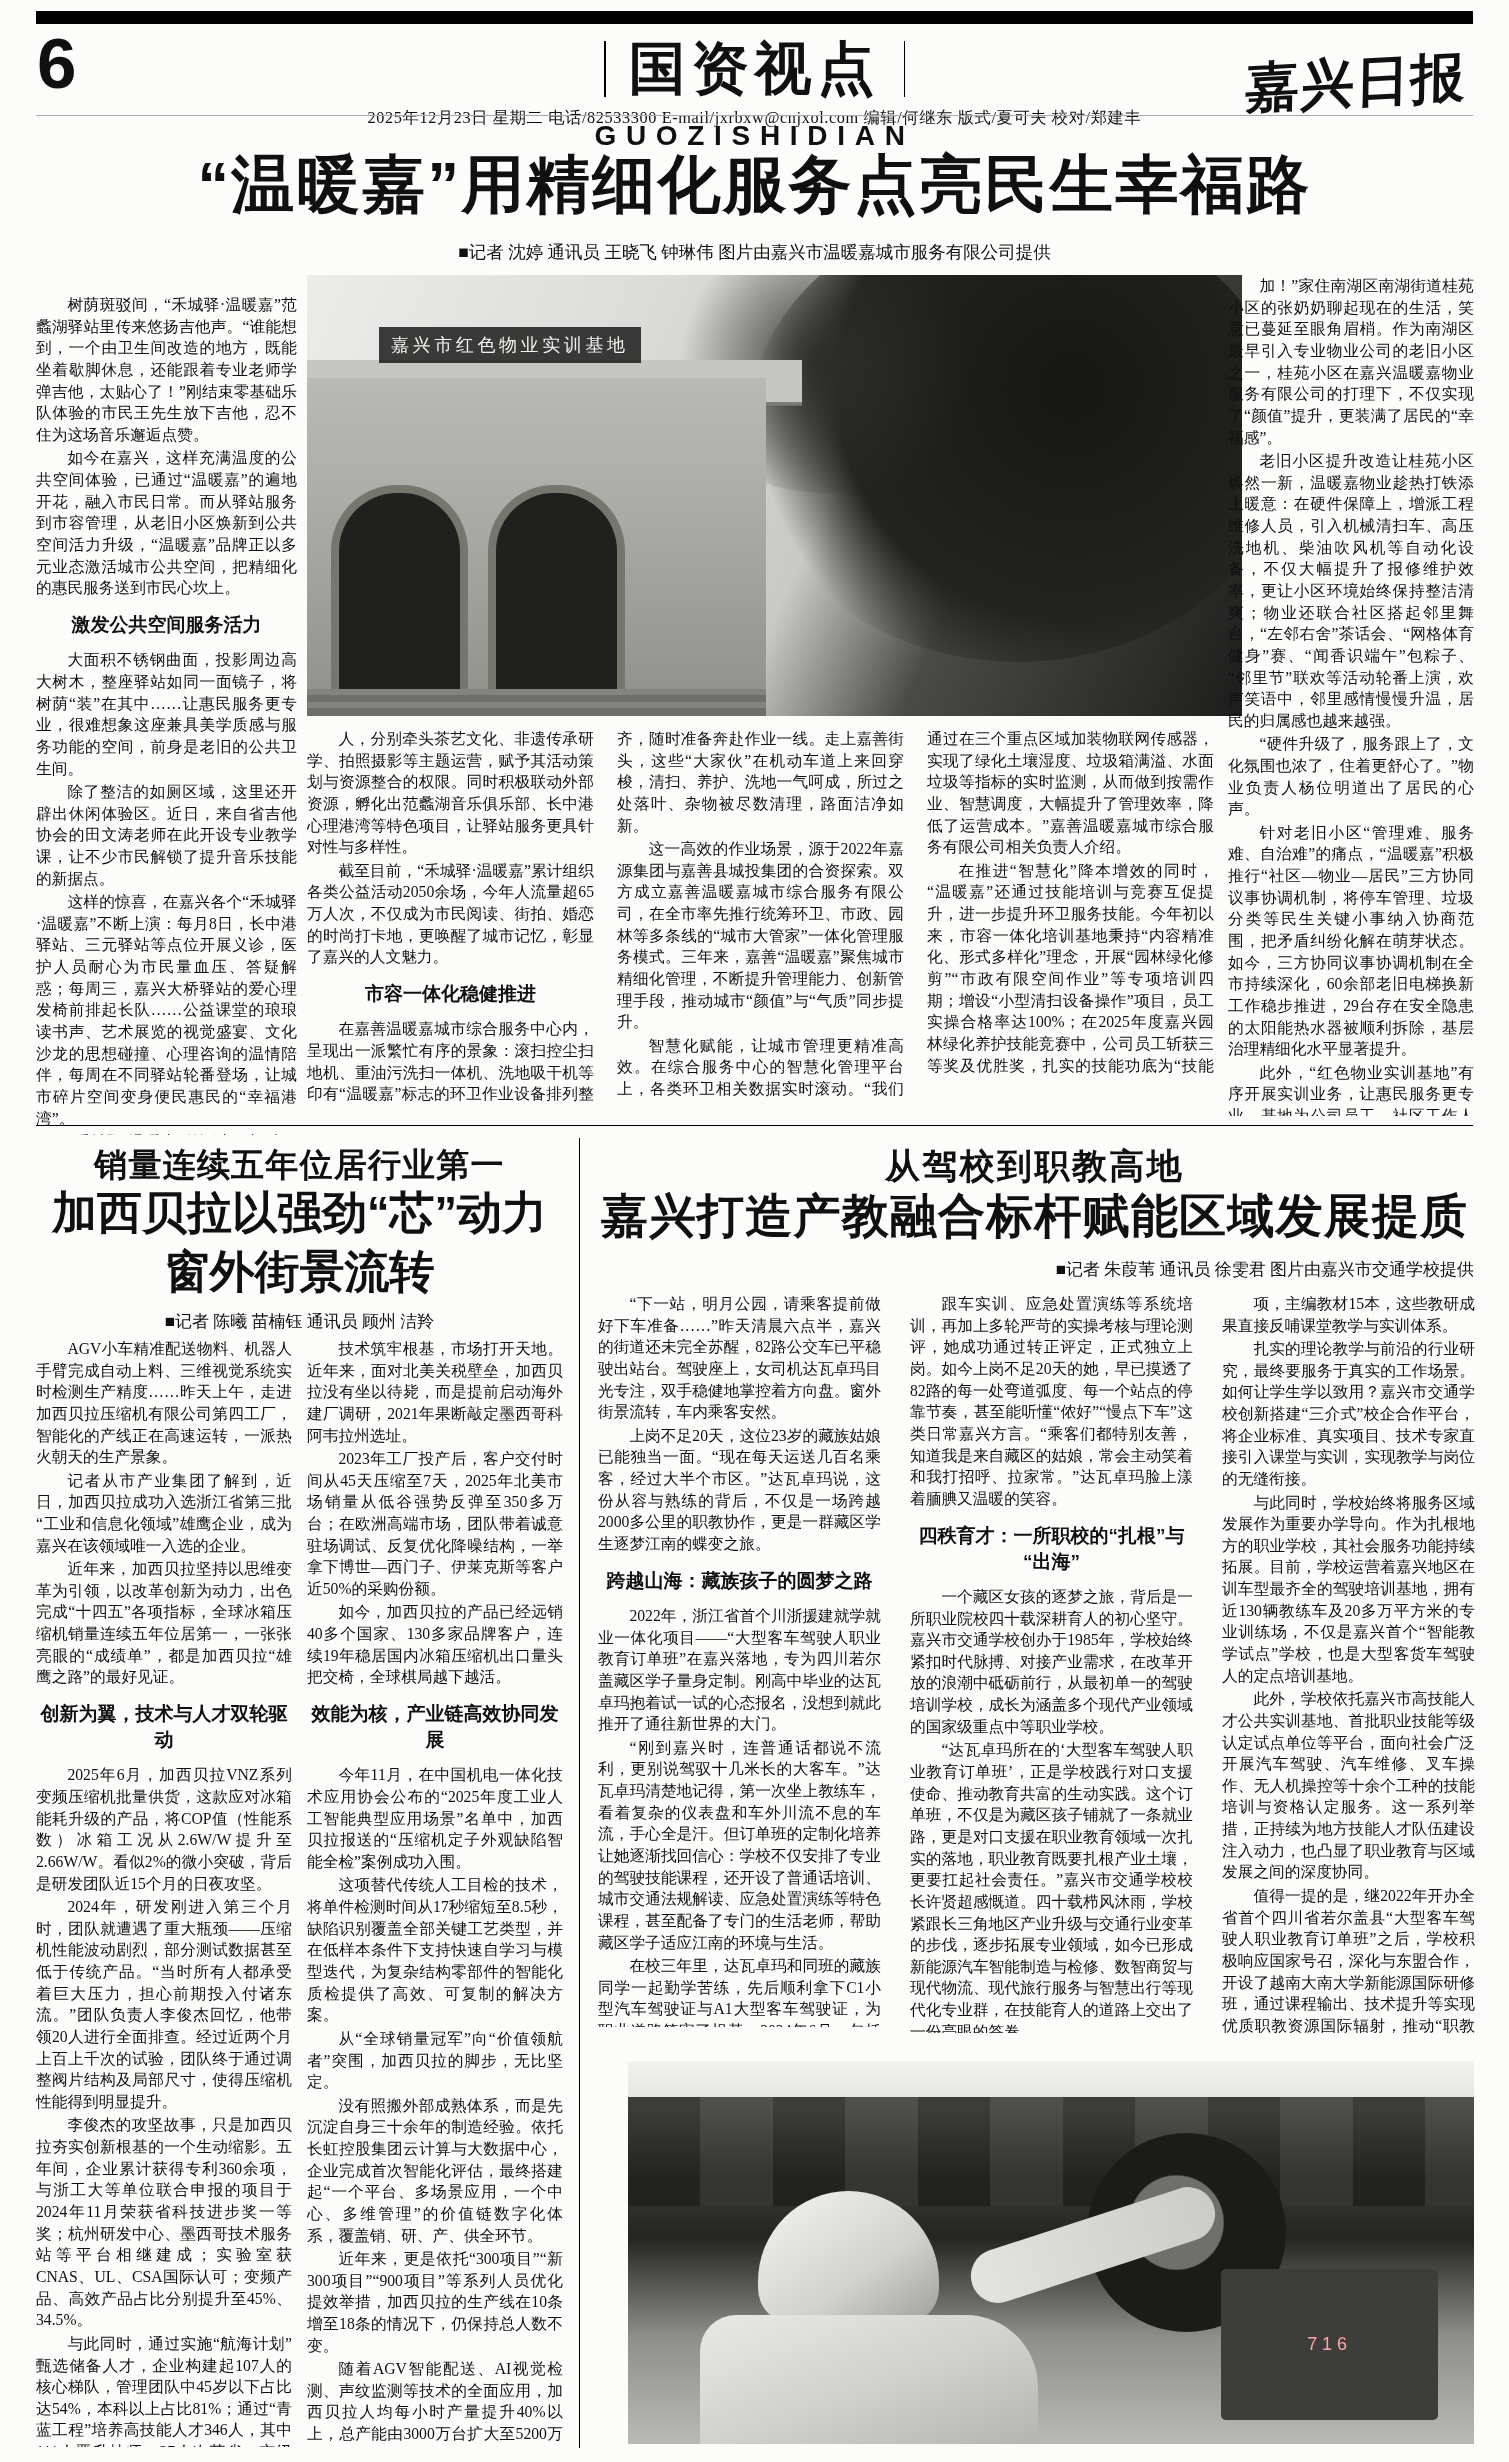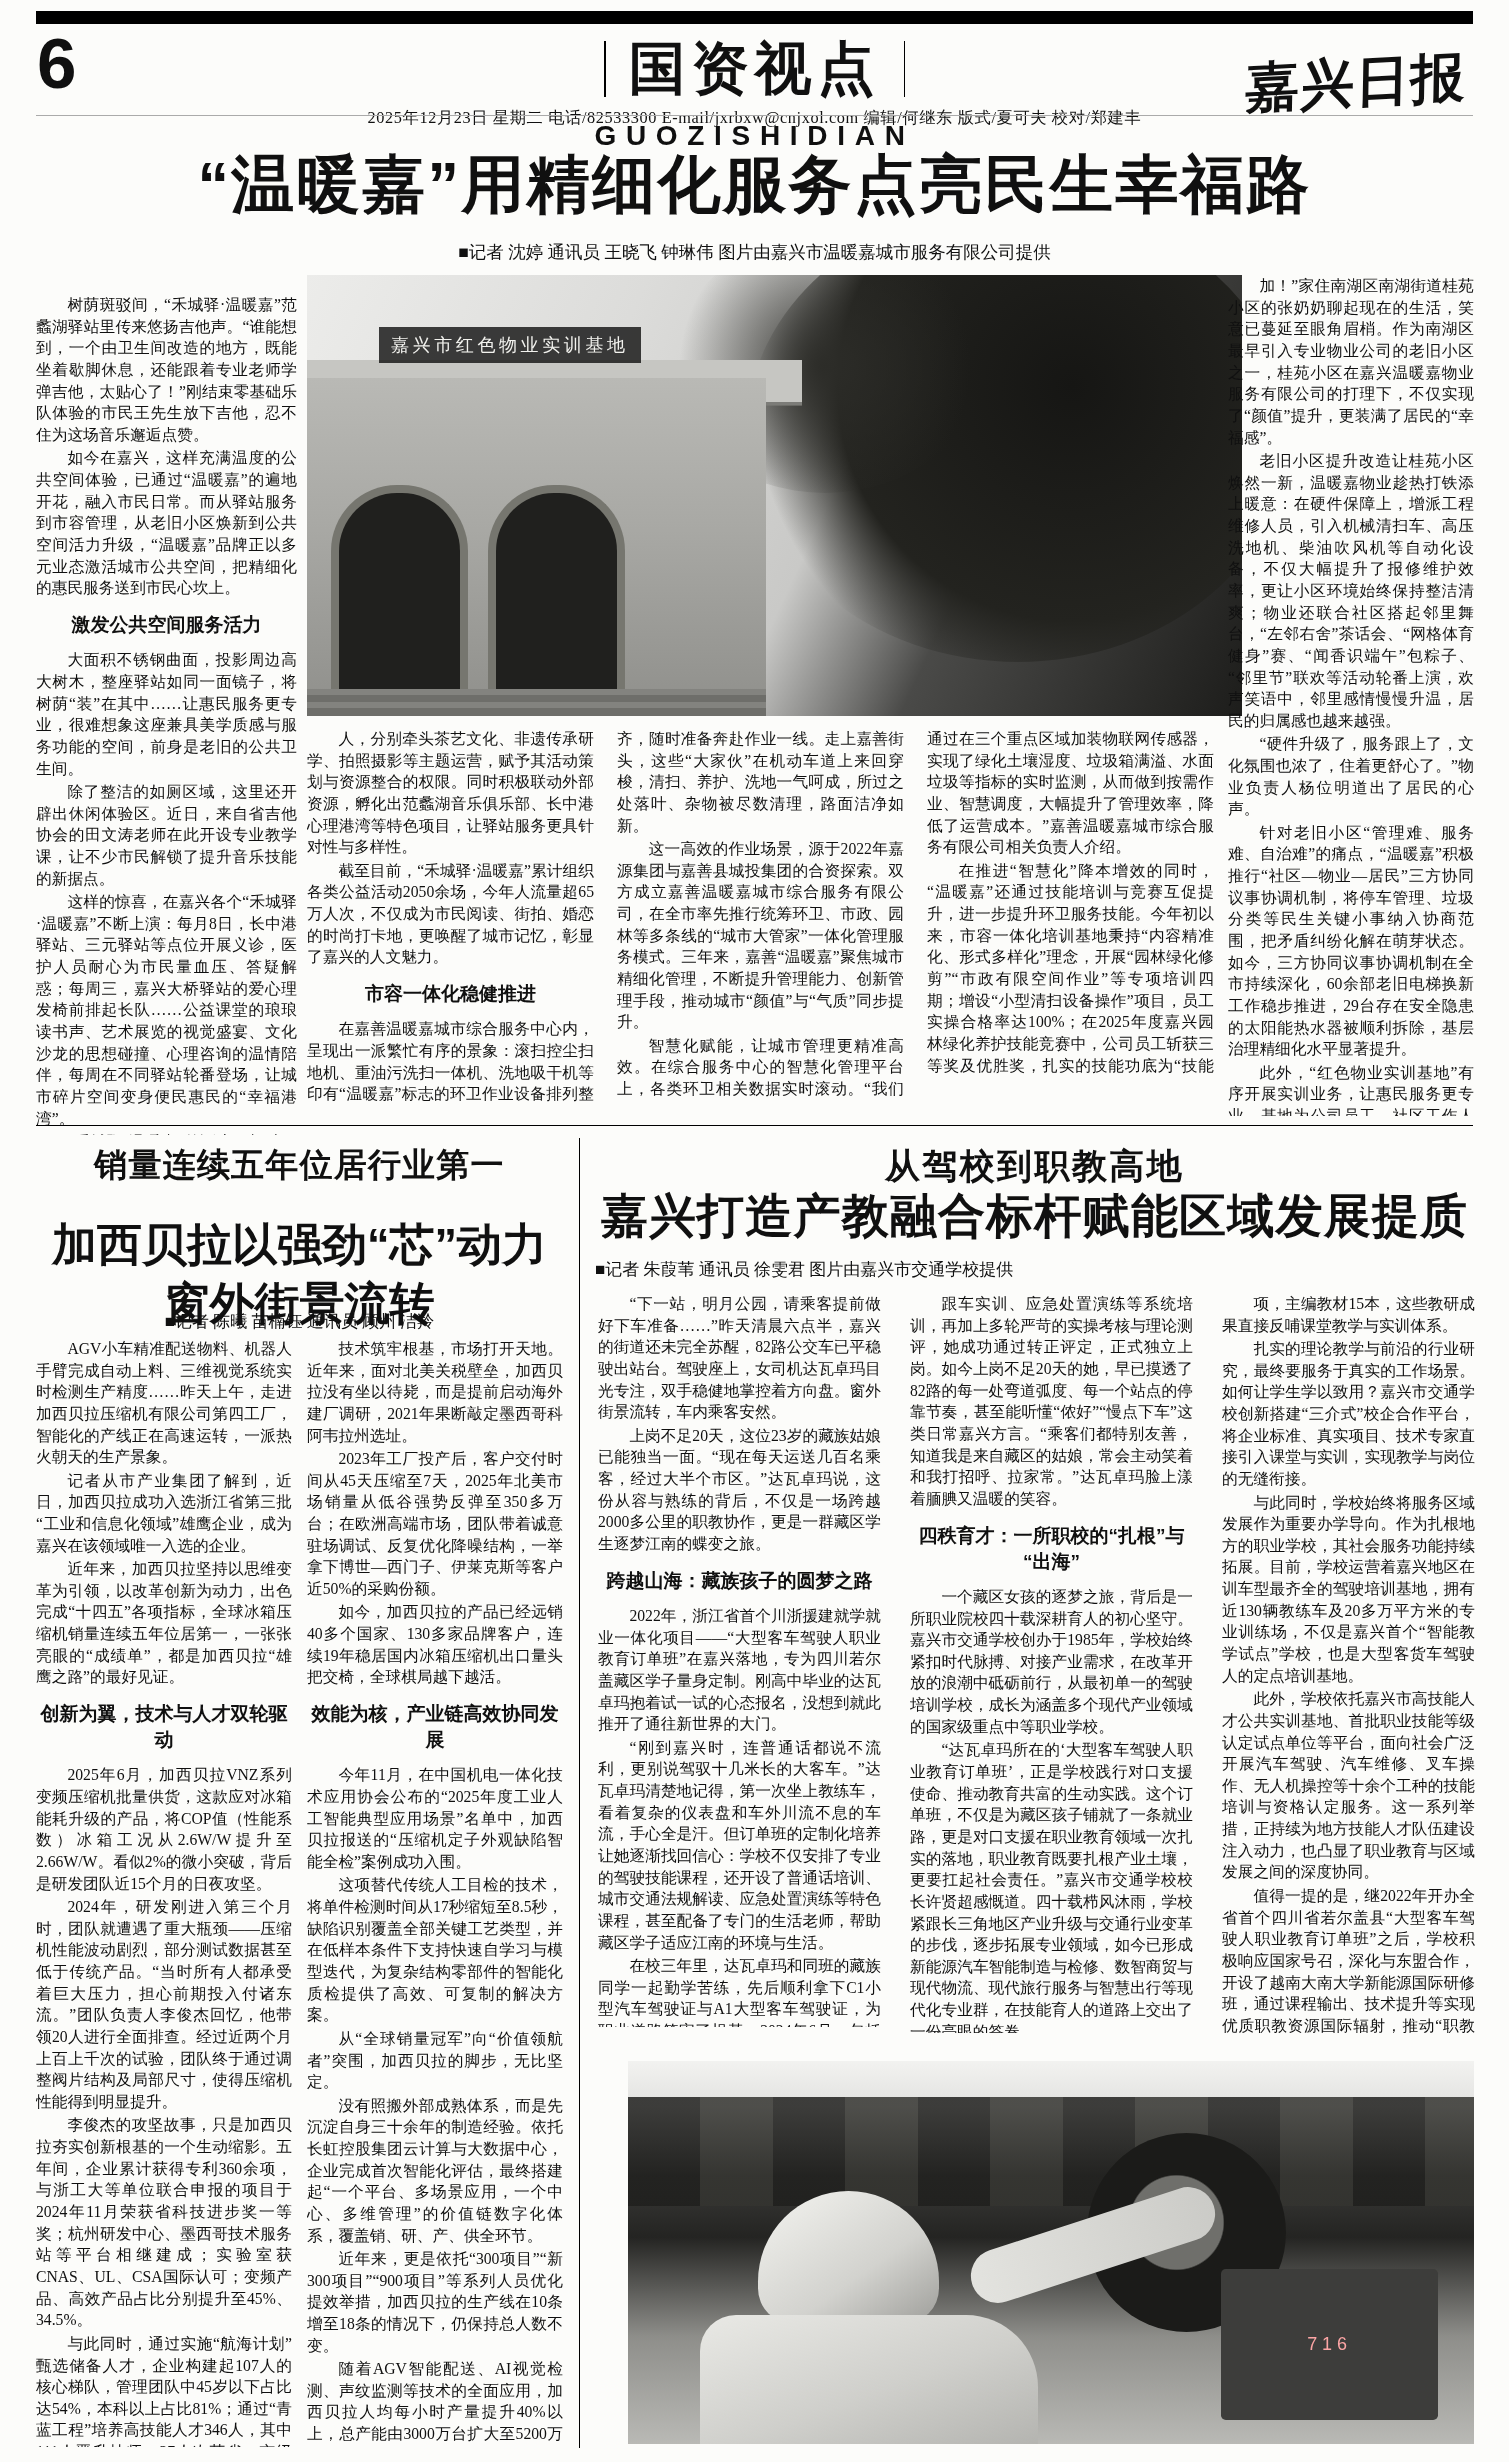--- a/index.html
+++ b/index.html
@@ -57,31 +57,31 @@
           background:linear-gradient(180deg,#d6d6d2 0 18%,#9d9d99 18% 36%,#cfcfcb 36% 54%,#96969:2 54% 72%,#c8c8c4 72% 100%);}
 
   
   .hdiv{left:36px;top:1125px;width:1437px;height:1.2px;background:#000;}
   .vdiv{left:579px;top:1138px;width:1.2px;height:1310px;background:#000;}
 
   
   .la-kicker{left:36px;top:1143px;width:527px;text-align:center;font-family:"Liberation Sans",sans-serif;
              font-weight:900;font-size:33px;letter-spacing:1.2px;}
   .la-headline{left:36px;top:1183px;width:527px;text-align:center;font-family:"Liberation Sans",sans-serif;
-               font-weight:900;font-size:45px;line-height:1.32;margin-top:32px;}
+               font-weight:900;font-size:45px;line-height:1.32;}
   .la-byline{left:36px;top:1310px;width:527px;text-align:center;font-size:17px;}
   .la-col1{left:36px;top:1338px;width:256px;height:1109px;overflow:hidden;}
   .la-col2{left:307px;top:1338px;width:256px;height:1109px;overflow:hidden;}
 
   
   .ra-kicker{left:595px;top:1143px;width:879px;text-align:center;font-family:"Liberation Sans",sans-serif;
              font-weight:900;font-size:35px;letter-spacing:2.4px;}
   .ra-headline{left:595px;top:1185px;width:879px;text-align:center;font-family:"Liberation Sans",sans-serif;
                font-weight:900;font-size:47px;letter-spacing:1.2px;}
-  .ra-byline{left:595px;top:1258px;width:879px;text-align:left;font-size:17px;}
+  .ra-byline{left:595px;top:1258px;width:879px;text-align:right;font-size:17px;}
   .ra-col1{left:598px;top:1293px;width:283px;height:734px;overflow:hidden;}
   .ra-col2{left:910px;top:1293px;width:283px;height:740px;overflow:hidden;}
   .ra-col3{left:1222px;top:1293px;width:253px;height:740px;overflow:hidden;}
 
   
   .photo2{left:628px;top:2061px;width:846px;height:383px;overflow:hidden;
           background:linear-gradient(180deg,#f2f2f0 0%,#e2e2e0 12%,#3a3a38 30%,#242422 46%,#8e8e8a 72%,#b9b9b5 100%);}
   .p2-wheel{position:absolute;left:459px;top:72px;width:199px;height:199px;border-radius:50%;
             background:radial-gradient(circle at 45% 45%,#6f6f6b 0 30%,#1b1b19 31% 78%,#0e0e0c 100%);}
   .p2-chassis{position:absolute;left:0;top:36px;width:100%;height:109px;

